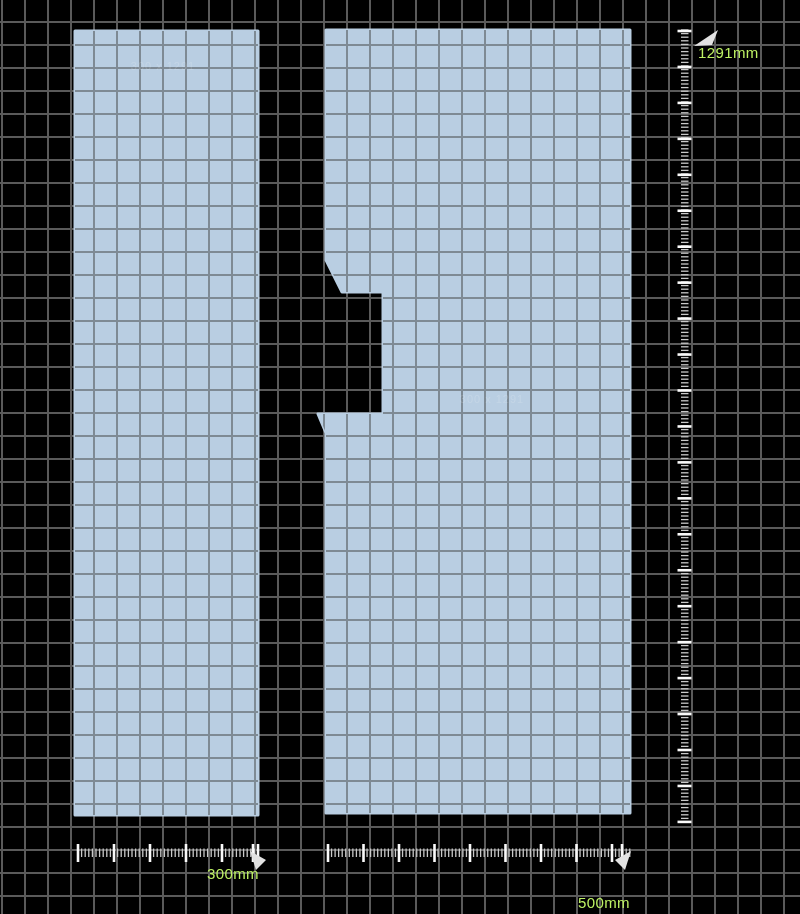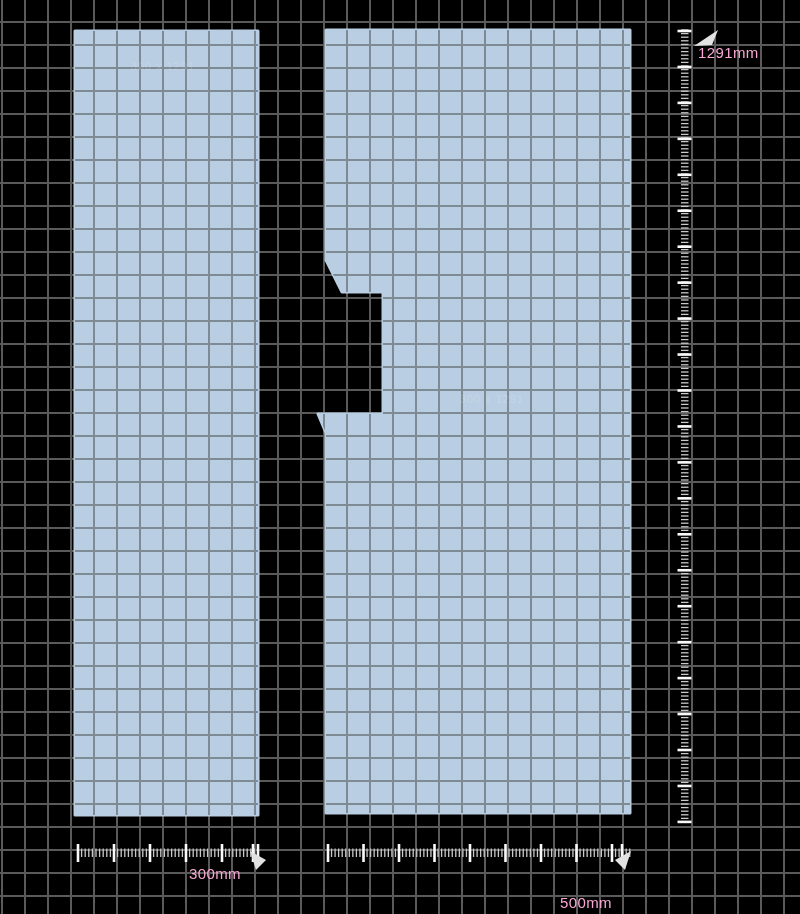--- a/index.html
+++ b/index.html
@@ -2,24 +2,24 @@
 <html><head>
 <meta charset="utf-8">
 <style>
   html,body{margin:0;padding:0;background:#000;}
   .stage{
     position:relative;width:800px;height:914px;overflow:hidden;
     background:#000;font-family:"Liberation Sans",sans-serif;
   }
   .stage svg{position:absolute;left:0;top:0;}
   .dim-label{
-    position:absolute;color:#f9a8d4;font-size:15px;letter-spacing:.4px;
+    position:absolute;color:#bef264;font-size:15px;letter-spacing:.4px;
     white-space:nowrap;user-select:none;
   }
-  .dim-label.right{text-align:left;}
+  .dim-label.right{text-align:right;}
   .watermark{
     position:absolute;color:rgba(255,255,255,0.16);font-size:11px;
     letter-spacing:1px;white-space:nowrap;transform:translate(-50%,-50%);
     user-select:none;
   }
 </style>
 </head>
 <body>
 
 <div class="stage">

